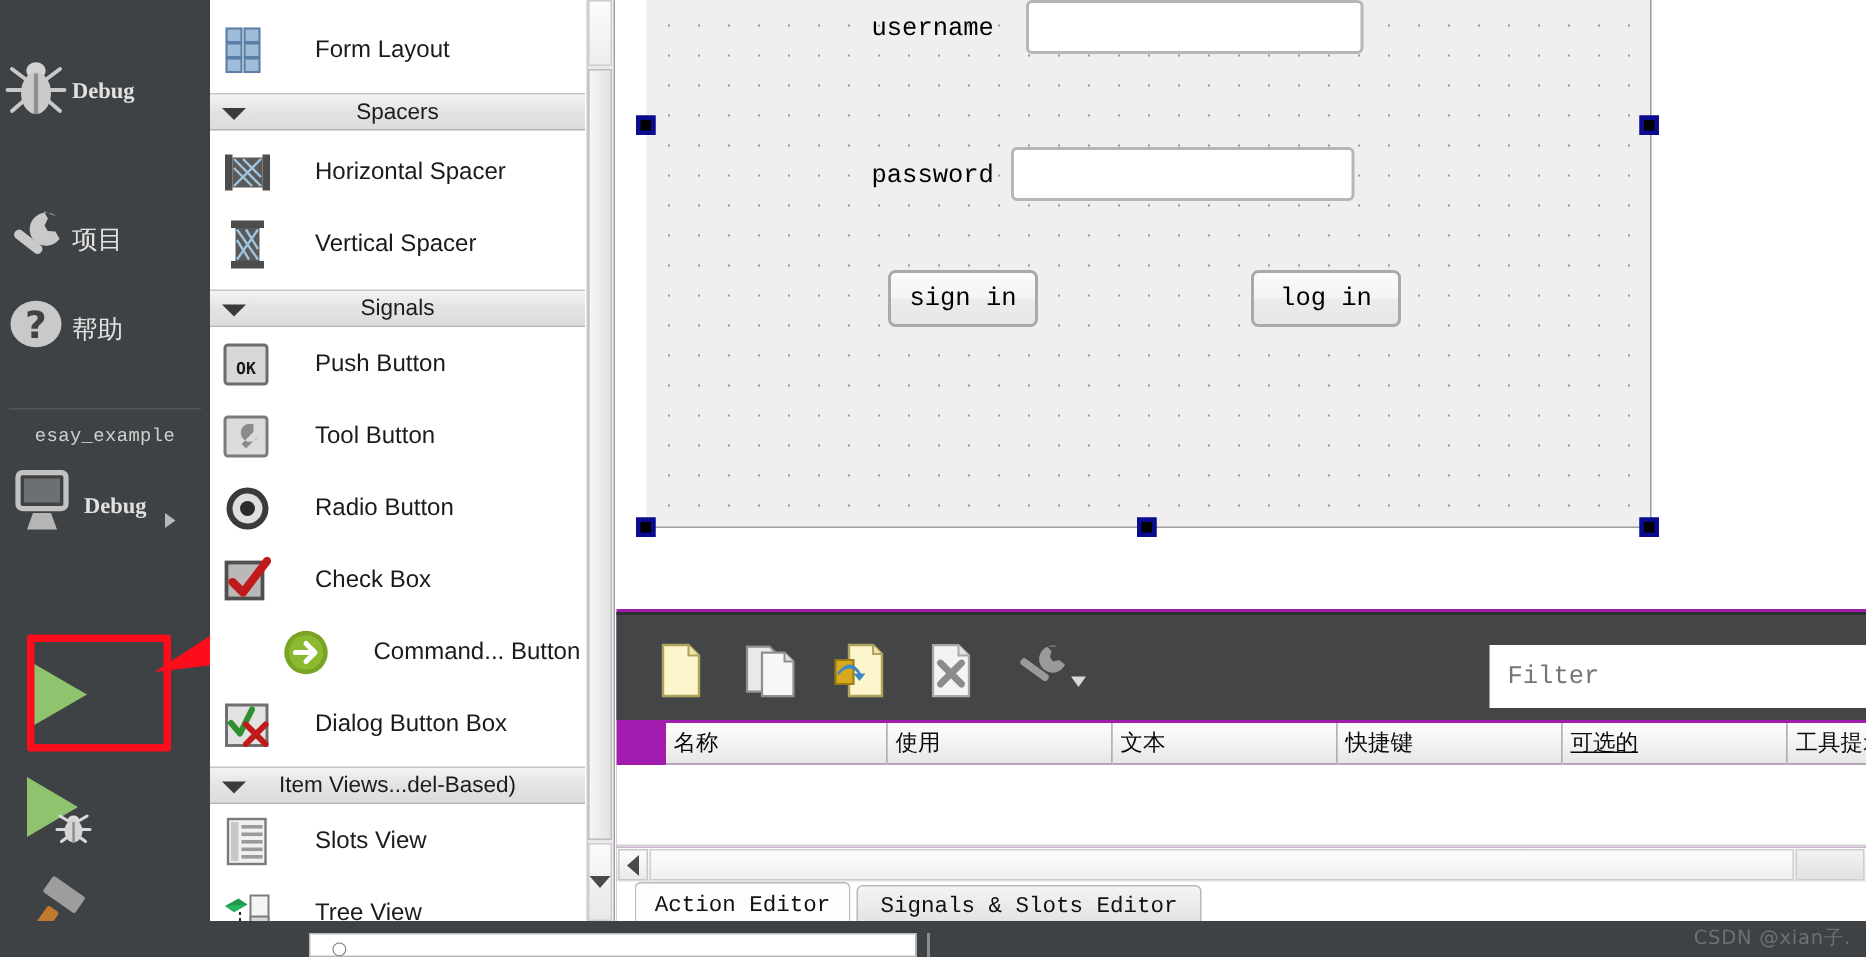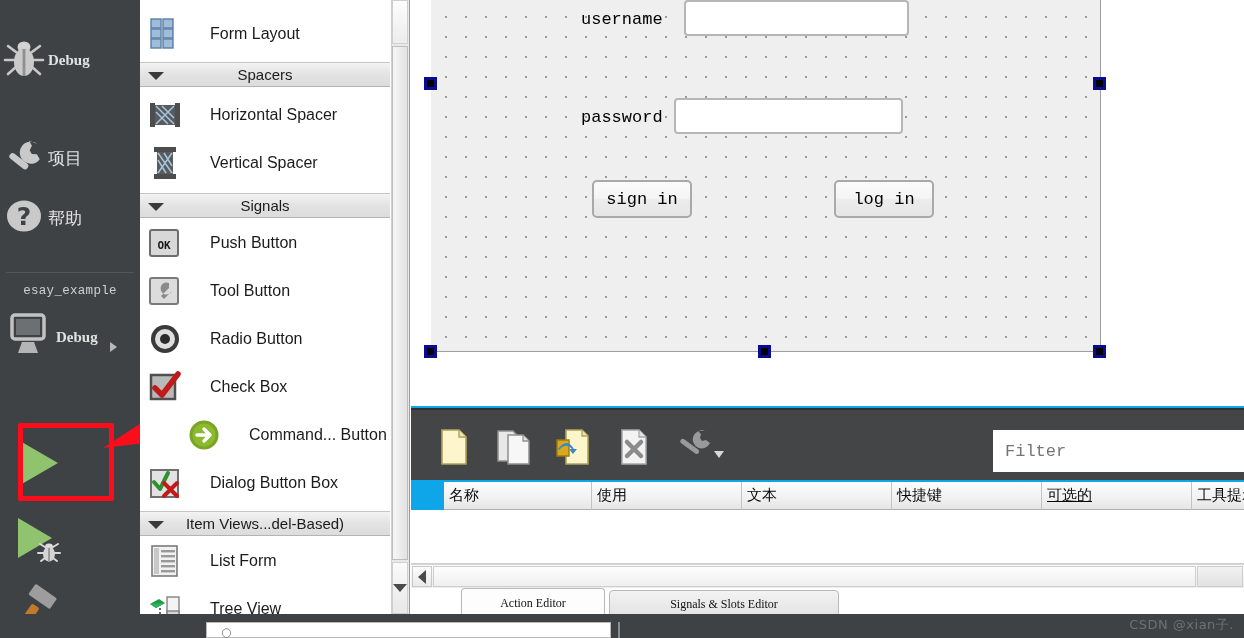--- a/index.html
+++ b/index.html
@@ -216,21 +216,21 @@
     box-shadow: inset 0 0 0 3px #0000e0;
   }
   .sel-handle i {
     display: block; width: 100%; height: 100%; background: #000;
   }
 
   
   #action-panel {
     position: absolute; left: 411px; top: 406px;
     width: 833px; height: 232px;
-    background: #0ea5e9;
+    background: #a21caf;
   }
   #action-toolbar {
     position: absolute; left: 0; top: 2px;
     width: 833px; height: 72px;
     background: #434547;
     border-top: 2px solid #2e3032;
   }
   .tb-btn {
     position: absolute; top: 18px;
     width: 42px; height: 42px;
@@ -307,28 +307,27 @@
   }
   #panel-tabs {
     position: absolute; left: 0; top: 182px;
     width: 833px; height: 34px;
     background: #ffffff;
   }
   .panel-tab {
     position: absolute; top: 0;
     height: 30px;
     display: flex; align-items: center; justify-content: center;
-    font-family: Liberation Serif, serif;
-    font-size: 12px;
+    font-family: Liberation Mono, monospace;
+    font-size: 15px;
     color: #111;
     border: 1px solid #b8b8b8;
     border-radius: 4px 4px 0 0;
     cursor: default;
     white-space: nowrap;
-    margin-left: 38px;
   }
   .panel-tab.active {
     background: #fdfdfd;
     border-bottom: 1px solid #fdfdfd;
   }
   .panel-tab.inactive {
     background: linear-gradient(to bottom,#f3f3f3,#e2e2e2);
     top: 2px;
     height: 28px;
   }
@@ -617,21 +616,21 @@
           <rect x="6" y="4" width="5" height="26" fill="#c8c8c8"></rect>
           <g fill="#9a9a9a">
             <rect x="13" y="6" width="14" height="2.4"></rect>
               <rect x="13" y="11" width="14" height="2.4"></rect>
             <rect x="13" y="16" width="14" height="2.4"></rect>
               <rect x="13" y="21" width="14" height="2.4"></rect>
             <rect x="13" y="26" width="14" height="2.4"></rect>
           </g>
         </svg>
       </span>
-      <span class="wb-item-label">List Form</span>
+      <span class="wb-item-label">Slots View</span>
     </div>
 
     <div class="wb-item" style="position:absolute;left:0;top:586px;width:250px;height:46px;">
       <span class="wb-icon">
         <svg width="34" height="30" viewBox="0 0 34 30">
           <path d="M2 10 l9 -5 6 4 -9 5 z" fill="#1f9a4d"></path>
           <path d="M2 10 l6 4 9 -5" fill="#27b55c"></path>
           <g stroke="#2b2b2b" stroke-width="1.4" stroke-dasharray="2 2" fill="none">
             <path d="M12 14 v9 h7"></path>
           </g>

